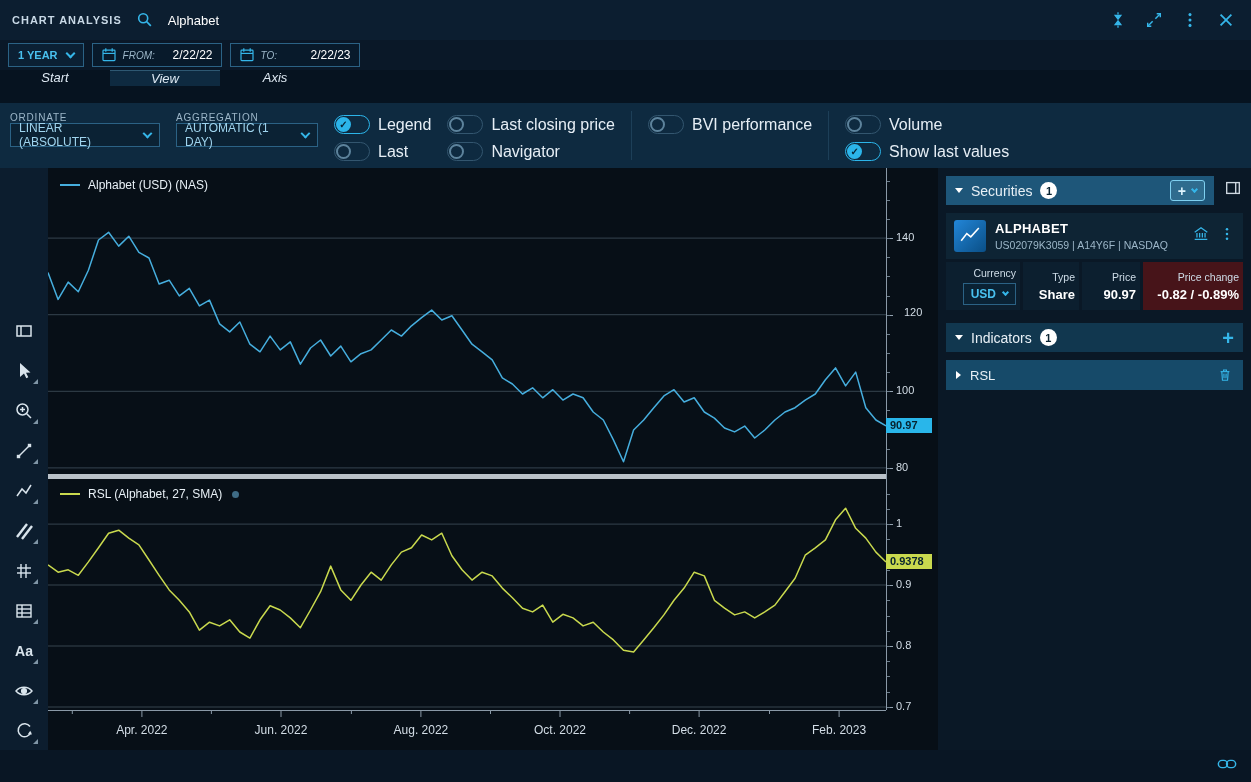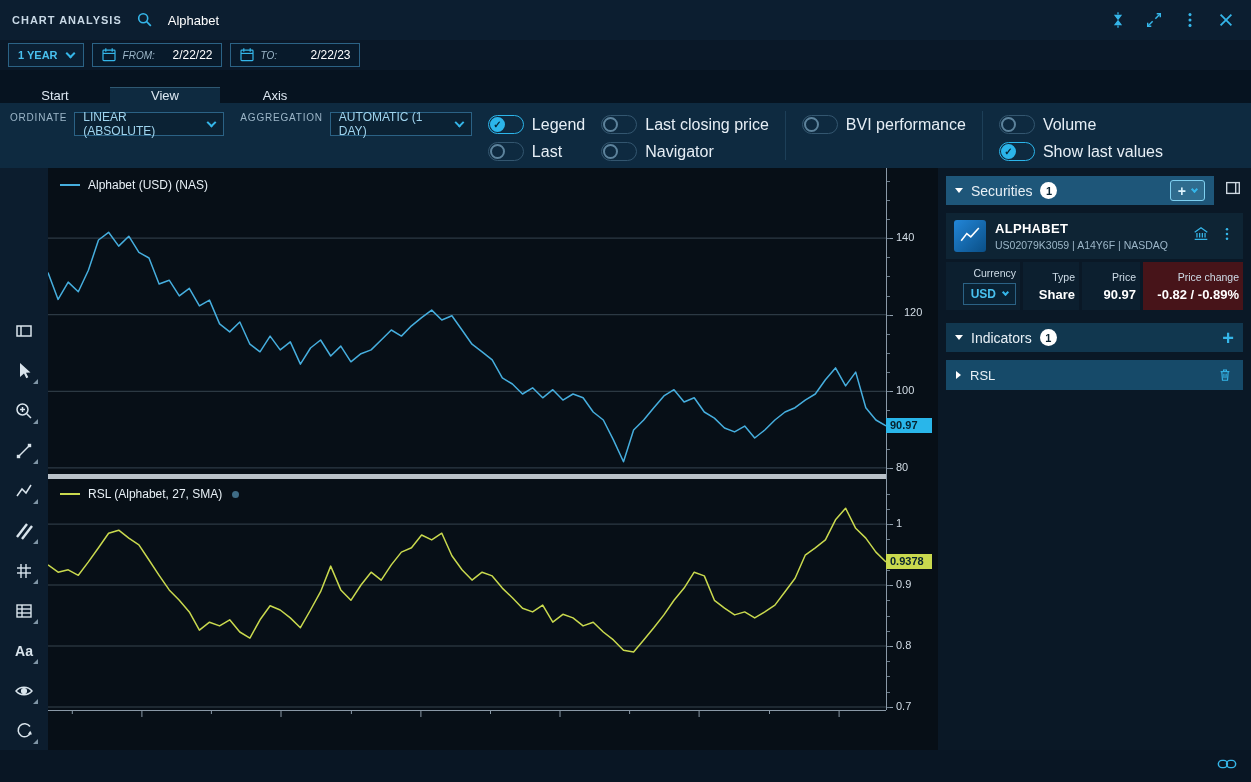--- a/index.html
+++ b/index.html
@@ -18,27 +18,27 @@
   .daterow { height:30px; background:#0a1828; display:flex; align-items:center; padding:0 8px; gap:8px; flex:0 0 auto; }
   .range-btn { height:24px; border:1px solid #2b6285; background:#0b2034; color:#49c0ee; font-weight:bold; font-size:11px; display:flex; align-items:center; gap:9px; padding:0 9px; cursor:pointer; }
   .datefield { height:24px; border:1px solid #2b6285; background:#081a2b; display:flex; align-items:center; gap:6px; padding:0 8px; width:130px; cursor:pointer; }
   .df-label { font-size:10px; font-style:italic; color:#9cb6c8; }
   .df-value { font-size:12px; color:#ffffff; margin-left:auto; }
 
   .chev { width:7px; height:7px; border-right:2px solid #35b6e9; border-bottom:2px solid #35b6e9; transform:rotate(45deg); margin-top:-3px; }
   .chev.small { width:5px; height:5px; }
 
   
-  .tabs { height:33px; background:#061320; display:flex; align-items:flex-end; flex:0 0 auto; }
+  .tabs { height:33px; background:#061320; display:flex; align-items:flex-start; flex:0 0 auto;font-style:italic; }
   .tab { width:110px; display:flex; align-items:center; justify-content:center; font-size:13px; color:#dde8f2; cursor:pointer; }
   .tab.active { background:#0e2a40; border-top:1px solid #2e5872; }
 
   
   .band { height:65px; background:#0e2a40; display:flex; padding:0 10px; gap:16px; flex:0 0 auto; }
-  .ctrl { display:flex; flex-direction:row; padding-top:9px; gap:7px; }
+  .ctrl { display:flex; flex-direction:column; padding-top:9px; }
   .ctrl-label { font-size:10px; letter-spacing:.8px; color:#9cb6c8; }
   .select { height:24px; border:1px solid #2b6285; background:#0b2234; color:#9fd4ee; font-size:12px; display:flex; align-items:center; justify-content:space-between; gap:10px; padding:0 8px; cursor:pointer; }
   .select.w1 { width:150px; } .select.w2 { width:142px; }
   .vdiv { width:1px; background:#1d3f58; margin:8px 0; }
   .toggle-col { display:flex; flex-direction:column; padding-top:12px; gap:8px; }
   .toggle { display:flex; align-items:center; gap:8px; cursor:pointer; }
   .tg-track { width:36px; height:19px; border:1px solid #33566f; border-radius:10px; display:flex; align-items:center; padding:0 1px; }
   .tg-knob { width:15px; height:15px; border:2px solid #5d839c; border-radius:50%; display:flex; align-items:center; justify-content:center; }
   .tg-check { display:none; font-size:10px; font-weight:bold; line-height:1; color:#062334; }
   .toggle.on .tg-track { border-color:#2cb5ea; }
@@ -433,20 +433,28 @@
           <line x1="233.0" y1="0" x2="233.0" y2="7" stroke="#8a99a7" stroke-width="1"></line>
           <line x1="303.4" y1="0" x2="303.4" y2="4" stroke="#8a99a7" stroke-width="1"></line>
           <line x1="372.9" y1="0" x2="372.9" y2="7" stroke="#8a99a7" stroke-width="1"></line>
           <line x1="442.5" y1="0" x2="442.5" y2="4" stroke="#8a99a7" stroke-width="1"></line>
           <line x1="512.0" y1="0" x2="512.0" y2="7" stroke="#8a99a7" stroke-width="1"></line>
           <line x1="581.6" y1="0" x2="581.6" y2="4" stroke="#8a99a7" stroke-width="1"></line>
           <line x1="651.1" y1="0" x2="651.1" y2="7" stroke="#8a99a7" stroke-width="1"></line>
           <line x1="721.5" y1="0" x2="721.5" y2="4" stroke="#8a99a7" stroke-width="1"></line>
           <line x1="791.1" y1="0" x2="791.1" y2="7" stroke="#8a99a7" stroke-width="1"></line>
         </svg>
+      <div id="xaxis-labels">
+          <div class="xlabel" style="left: 93.856px;">Apr. 2022</div>
+          <div class="xlabel" style="left: 232.964px;">Jun. 2022</div>
+          <div class="xlabel" style="left: 372.91px;">Aug. 2022</div>
+          <div class="xlabel" style="left: 512.018px;">Oct. 2022</div>
+          <div class="xlabel" style="left: 651.126px;">Dec. 2022</div>
+          <div class="xlabel" style="left: 791.072px;">Feb. 2023</div>
+        </div>
     </div>
 
     <aside class="sidebar">
       <div class="sb-toprow">
         <div class="sb-header">
           <span class="caret-down"></span>
           <span>Securities</span>
           <span class="count-badge">1</span>
           <button class="add-btn">
             <span>+</span>

